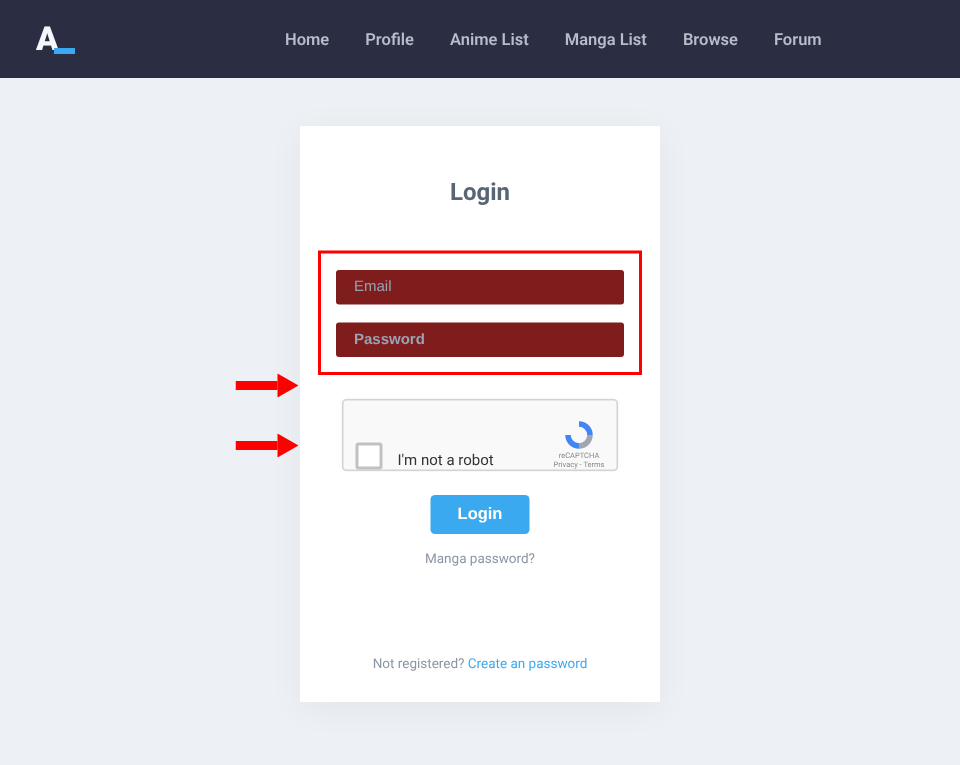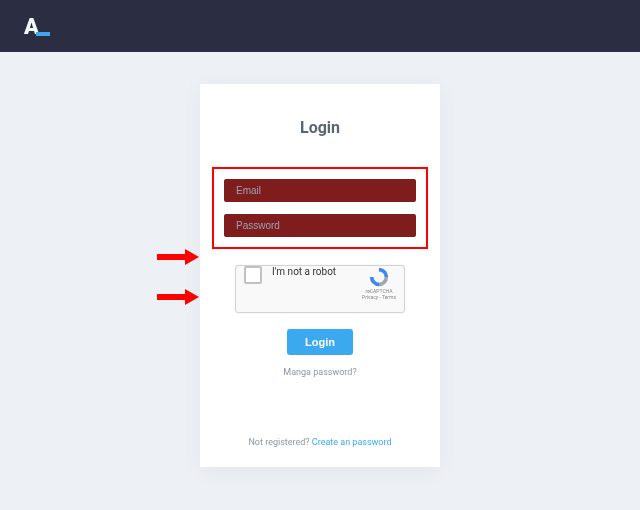--- a/index.html
+++ b/index.html
@@ -75,31 +75,31 @@
     .input {
       background: #7f1d1d;
       border: none;
       width: 100%;
       padding: 6px 12px;
       font-size: 10px;
       color: #8b96a5;
       outline: none;
       border-radius: 2px;
     }
-    .input + .input { margin-top: 12px; }
+    .input + .input { margin-top: 12px; font-weight: bold; }
     .input::placeholder { color: #98a3b3; }
     .recaptcha {
       margin: 0 auto 16px auto;
-      width: 170px;
+      width: 184px;
       height: 48px;
       border: 1px solid #d3d3d3;
       border-radius: 3px;
       background: #f9f9f9;
       display: flex;
-      align-items: flex-start;
+      align-items: flex-end;
       padding: 0 8px;
       gap: 10px;
       box-shadow: 0 0 2px rgba(0,0,0,0.08);
     }
     .recaptcha-check {
       width: 18px;
       height: 18px;
       border: 2px solid #c1c1c1;
       border-radius: 2px;
       background: #fff;
@@ -159,20 +159,28 @@
     .arrow1 { top: 197px; }
     .arrow2 { top: 237px; }
   </style>
 </head>
 <body>
 
 <div class="navbar">
   <div class="logo">
     <span class="logo-a">A</span>
     <span class="logo-underline"></span>
+  </div>
+  <div class="nav-links">
+    <a class="nav-link">Home</a>
+    <a class="nav-link">Profile</a>
+    <a class="nav-link">Anime List</a>
+    <a class="nav-link">Manga List</a>
+    <a class="nav-link">Browse</a>
+    <a class="nav-link">Forum</a>
   </div>
 </div>
 
 <div class="main">
 
   <div class="arrow-wrap arrow1">
     <svg class="arrow" viewBox="0 0 42 16">
       <rect x="0" y="5" width="28" height="6" fill="#ff0000"></rect>
       <polygon points="28,0 42,8 28,16" fill="#ff0000"></polygon>
     </svg>

